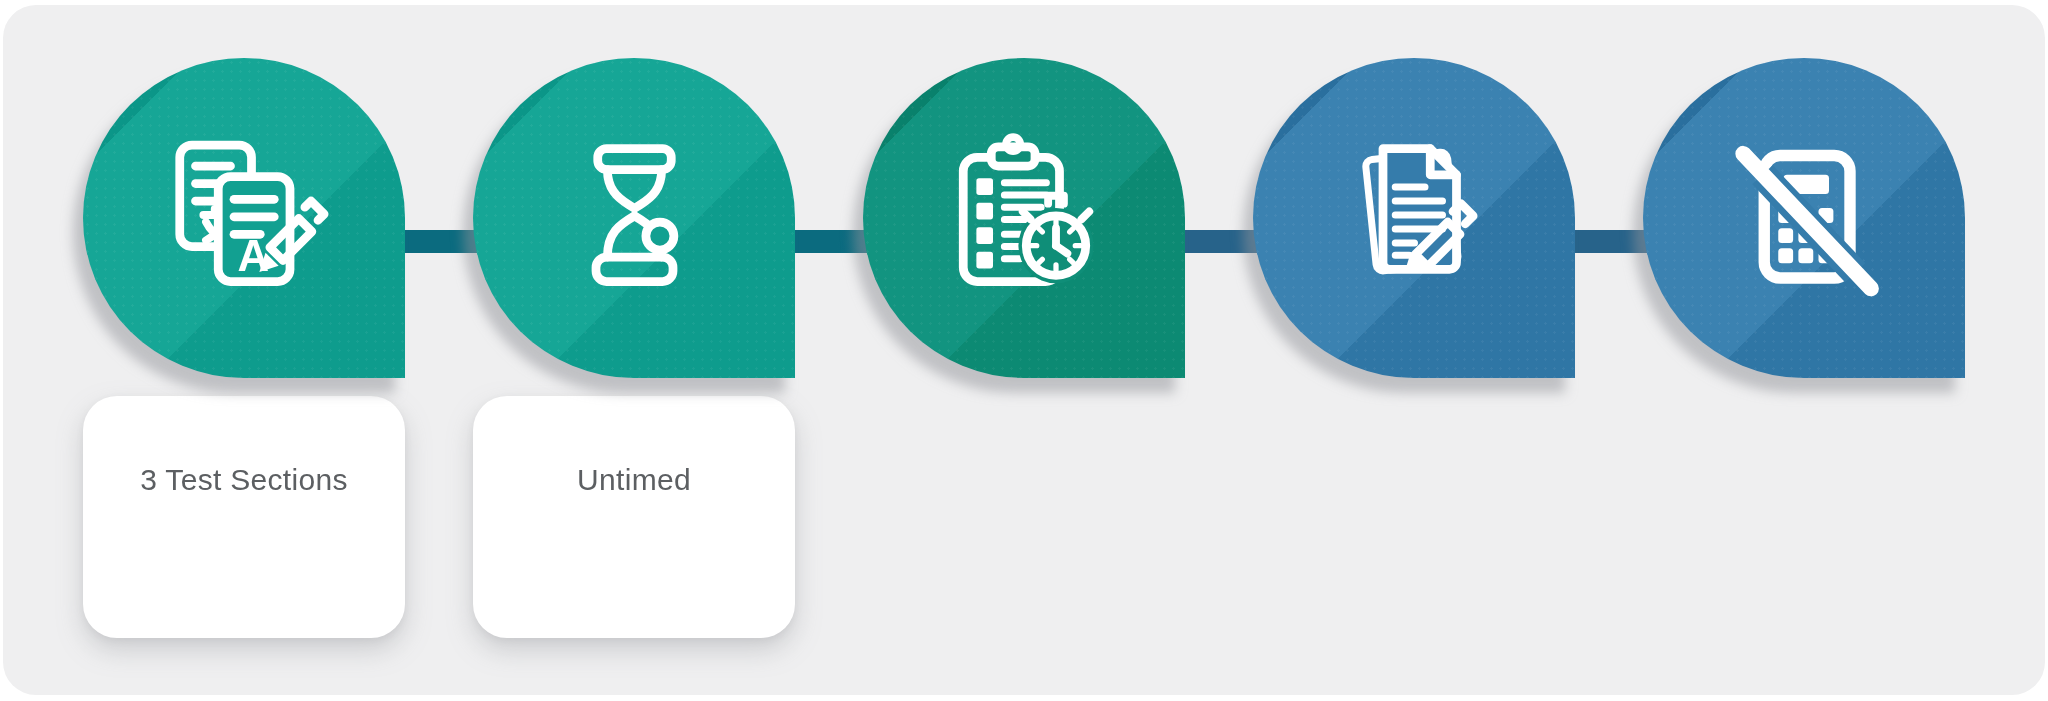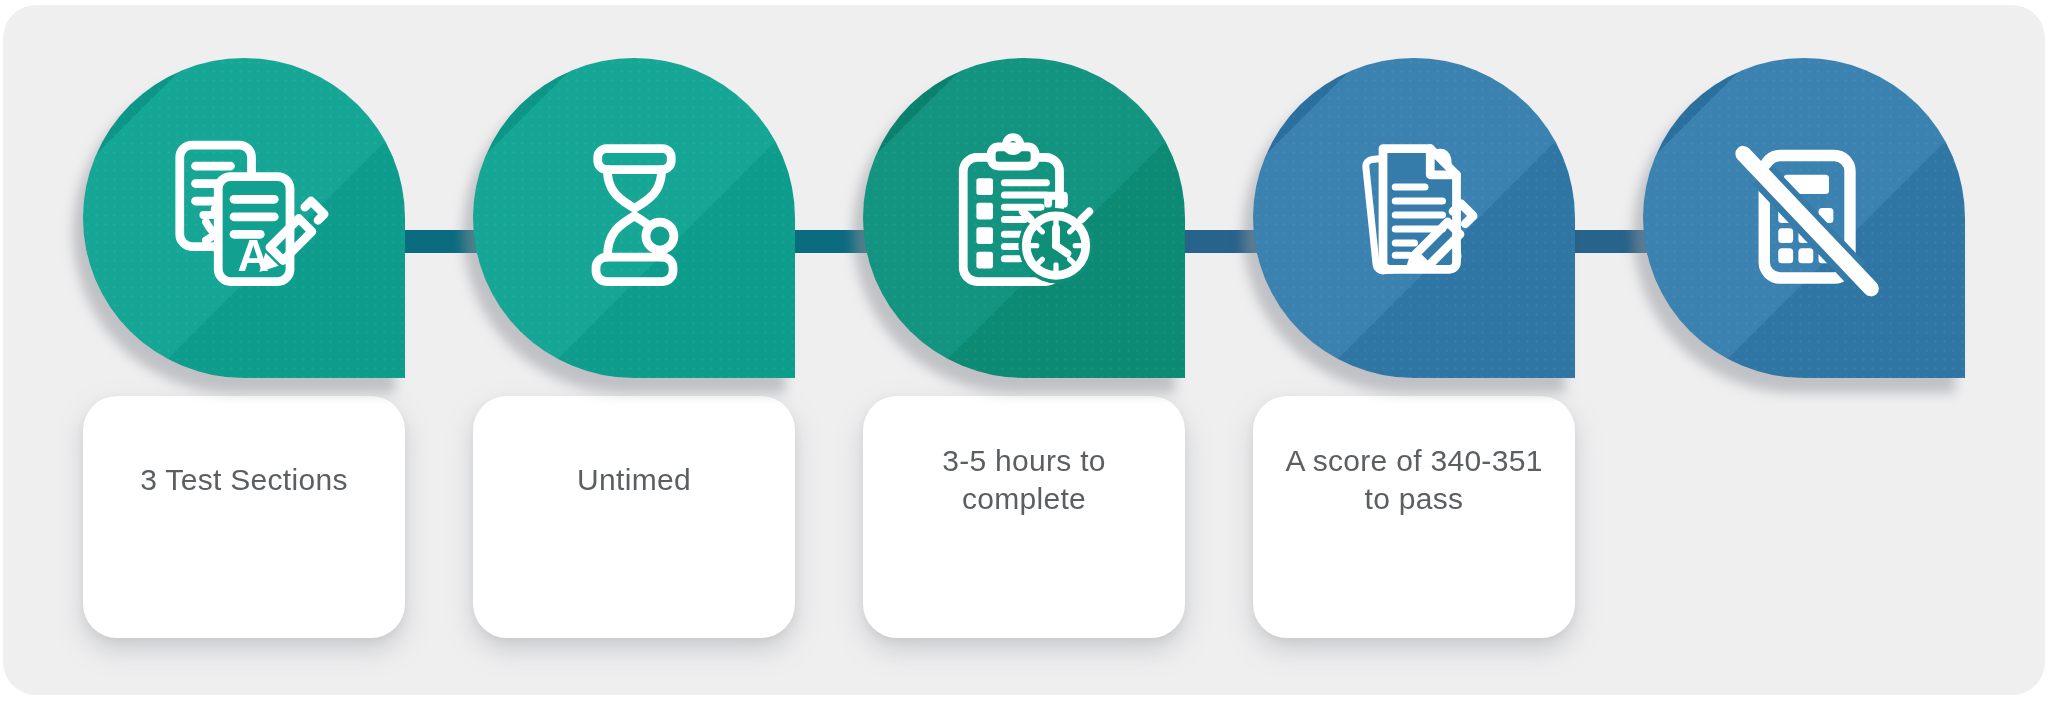--- a/index.html
+++ b/index.html
@@ -114,45 +114,37 @@
             <circle cx="68" cy="65.5" r="17"></circle>
             <path d="M63.5 41.5v-4.5h9v4.5" stroke-width="4.5"></path>
             <path d="M82.5 50.5l4.5-4.5" stroke-width="4.5"></path>
             <path d="M53.5 50.5l-4.5-4.5" stroke-width="4.5"></path>
             <path d="M68 51.5v3M68 79.5v-3M54 65.5h3M82 65.5h-3M58.1 55.6l2.1 2.1M77.9 55.6l-2.1 2.1M58.1 75.4l2.1-2.1M77.9 75.4l-2.1-2.1" stroke-width="3"></path>
             <path d="M68 65.5V55.5" stroke-width="4.5"></path>
             <path d="M68 65.5l6.5 4.5" stroke-width="4.5"></path>
           </svg>
         </span>
     </div>
-    <div class="card-body">
-      <div class="card-label">3-5 hours to
-complete</div>
-    </div>
   </div>
 
   <div class="card-col" style="--dark1: #2A6F9E; --light: #3B82B1; --dark2: #2F76A5; --mid: #357CAB;">
     <div class="blob">
       <span class="icon-slot" style="width: 175px; height: 175px; display: block;">
           <svg viewBox="0 0 100 100" fill="none" stroke="#fff" stroke-width="5" stroke-linecap="round" stroke-linejoin="round" style="width:100%;height:100%">
             <g transform="rotate(-6 49 46)" stroke-width="4">
               <rect x="25" y="14" width="47" height="64" rx="4"></rect>
             </g>
             <path d="M32 10h27l15 15v50a4 4 0 0 1-4 4H36a4 4 0 0 1-4-4z" fill="var(--mid)"></path>
             <path d="M59 10v15h15"></path>
             <path d="M39 32h17M39 40h27M39 48h27M39 56h27M39 64h11M39 71h8" stroke-width="4"></path>
             <path d="M44.5 80l3.5-11 7.5 7.5z" fill="#fff" stroke="none"></path>
             <path d="M50.5 70.5l18.5-18.5 7 7-18.5 18.5z"></path>
             <path d="M72 46l4.5-4.5 7 7-4.5 4.5"></path>
           </svg>
         </span>
-    </div>
-    <div class="card-body">
-      <div class="card-label">A score of 340-351
-to pass</div>
     </div>
   </div>
 
   <div class="card-col" style="--dark1: #2A6F9E; --light: #3B82B1; --dark2: #2F76A5; --mid: #357CAB;">
     <div class="blob">
       <span class="icon-slot" style="width: 175px; height: 175px; display: block;">
           <svg viewBox="0 0 100 100" fill="none" stroke="#fff" stroke-width="5" stroke-linecap="round" stroke-linejoin="round" style="width:100%;height:100%">
             <rect x="27" y="14" width="49" height="70" rx="9" stroke-width="6.5"></rect>
             <rect x="38" y="25" width="26" height="11" rx="2" fill="#fff" stroke="none"></rect>
             <rect x="35" y="44" width="8.5" height="8.5" rx="2" fill="#fff" stroke="none"></rect>

